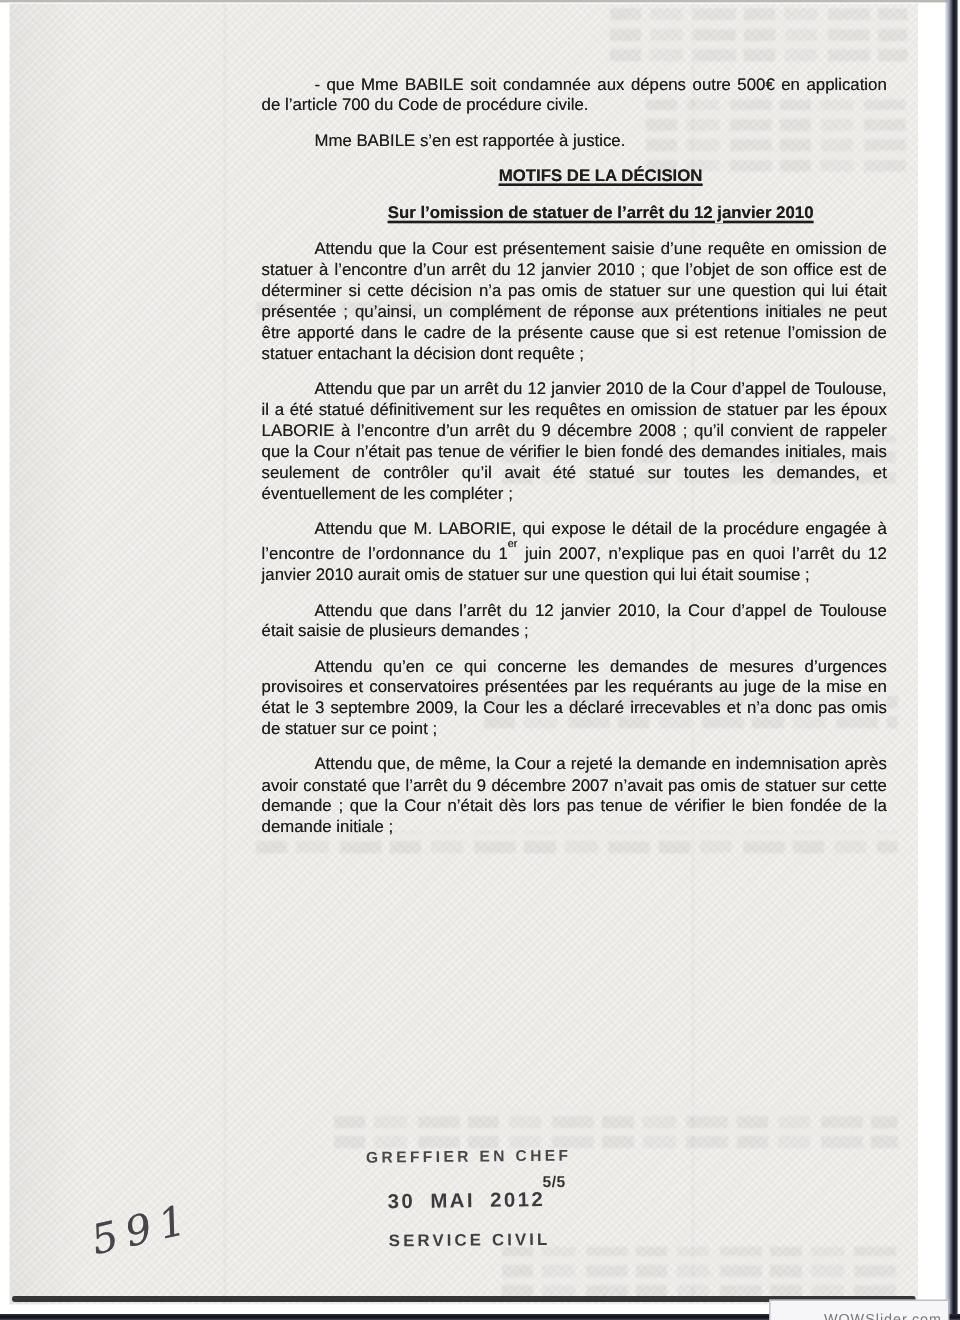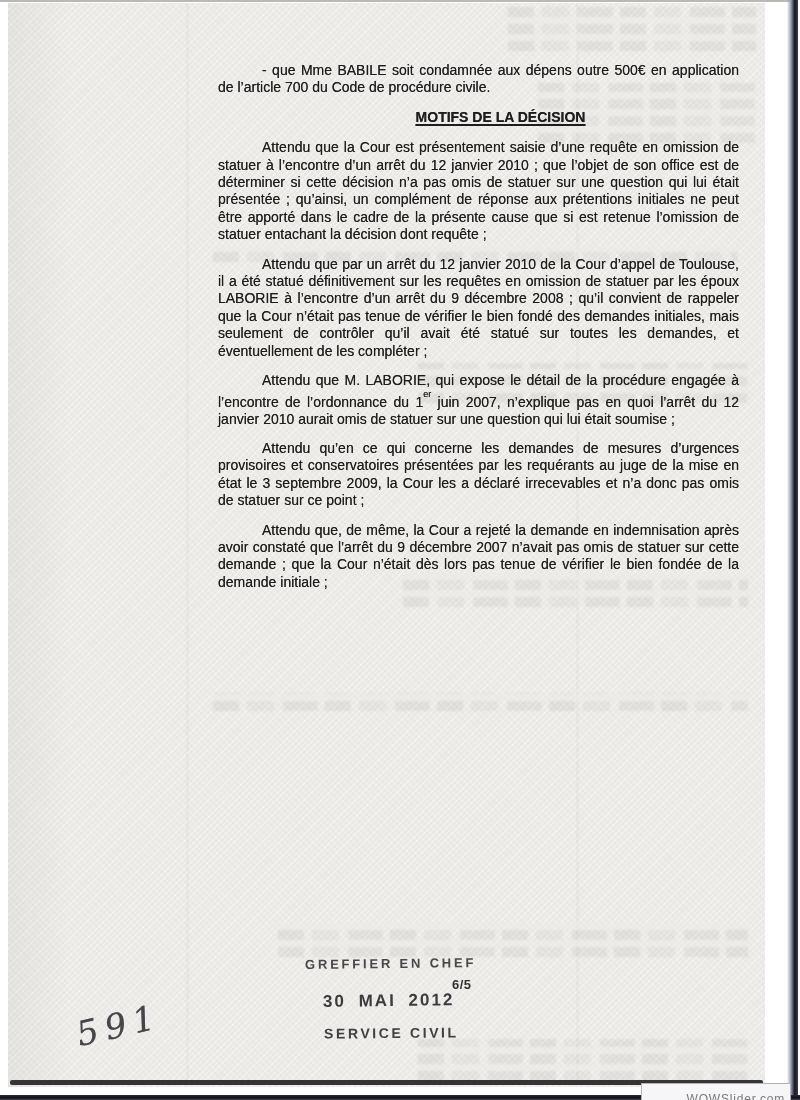--- a/index.html
+++ b/index.html
@@ -142,32 +142,35 @@
     <div class="bleed" style="left:530px; top:80px;  width:218px; height:60px;"></div>
     <div class="bleed" style="left:205px; top:243px; width:525px; height:16px;"></div>
     <div class="bleed" style="left:410px; top:360px; width:330px; height:40px;"></div>
     <div class="bleed" style="left:395px; top:570px; width:345px; height:34px;"></div>
     <div class="bleed" style="left:205px; top:690px; width:535px; height:18px;"></div>
     <div class="bleed" style="left:270px; top:920px; width:470px; height:34px;"></div>
     <div class="bleed" style="left:410px; top:1036px; width:330px; height:42px;"></div>
 
     <div class="content">
       <p>- que Mme BABILE soit condamnée aux dépens outre 500€ en application de l’article 700 du Code de procédure civile.</p>
+      <p>Mme BABILE s’en est rapportée à justice.</p>
 
       <div class="heading"><span>MOTIFS DE LA DÉCISION</span></div>
+      <div class="subheading"><span>Sur l’omission de statuer de l’arrêt du 12 janvier 2010</span></div>
 
       <p>Attendu que la Cour est présentement saisie d’une requête en omission de statuer à l’encontre d’un arrêt du 12 janvier 2010 ; que l’objet de son office est de déterminer si cette décision n’a pas omis de statuer sur une question qui lui était présentée ; qu’ainsi, un complément de réponse aux prétentions initiales ne peut être apporté dans le cadre de la présente cause que si est retenue l’omission de statuer entachant la décision dont requête ;</p>
       <p>Attendu que par un arrêt du 12 janvier 2010 de la Cour d’appel de Toulouse, il a été statué définitivement sur les requêtes en omission de statuer par les époux LABORIE à l’encontre d’un arrêt du 9 décembre 2008 ; qu’il convient de rappeler que la Cour n’était pas tenue de vérifier le bien fondé des demandes initiales, mais seulement de contrôler qu’il avait été statué sur toutes les demandes, et éventuellement de les compléter ;</p>
       <p><span>Attendu que M. LABORIE, qui expose le détail de la procédure engagée à l’encontre de l’ordonnance du 1</span><sup>er</sup><span> juin 2007, n’explique pas en quoi l’arrêt du 12 janvier 2010 aurait omis de statuer sur une question qui lui était soumise ;</span></p>
+      <p>Attendu que dans l’arrêt du 12 janvier 2010, la Cour d’appel de Toulouse était saisie de plusieurs demandes ;</p>
       <p>Attendu qu’en ce qui concerne les demandes de mesures d’urgences provisoires et conservatoires présentées par les requérants au juge de la mise en état le 3 septembre 2009, la Cour les a déclaré irrecevables et n’a donc pas omis de statuer sur ce point ;</p>
       <p>Attendu que, de même, la Cour a rejeté la demande en indemnisation après avoir constaté que l’arrêt du 9 décembre 2007 n’avait pas omis de statuer sur cette demande ; que la Cour n’était dès lors pas tenue de vérifier le bien fondée de la demande initiale ;</p>
     </div>
 
     <div class="stamp stamp-clerk">GREFFIER EN CHEF</div>
-    <div class="stamp stamp-pagenum">6/5</div>
+    <div class="stamp stamp-pagenum">5/5</div>
     <div class="stamp stamp-date">30 MAI 2012</div>
     <div class="stamp stamp-service">SERVICE CIVIL</div>
 
     <div class="handwritten">591</div>
 
     <div class="scan-bottom-edge"></div>
   </div>
 
   <div class="frame-top"></div>
   <div class="frame-right"></div>

